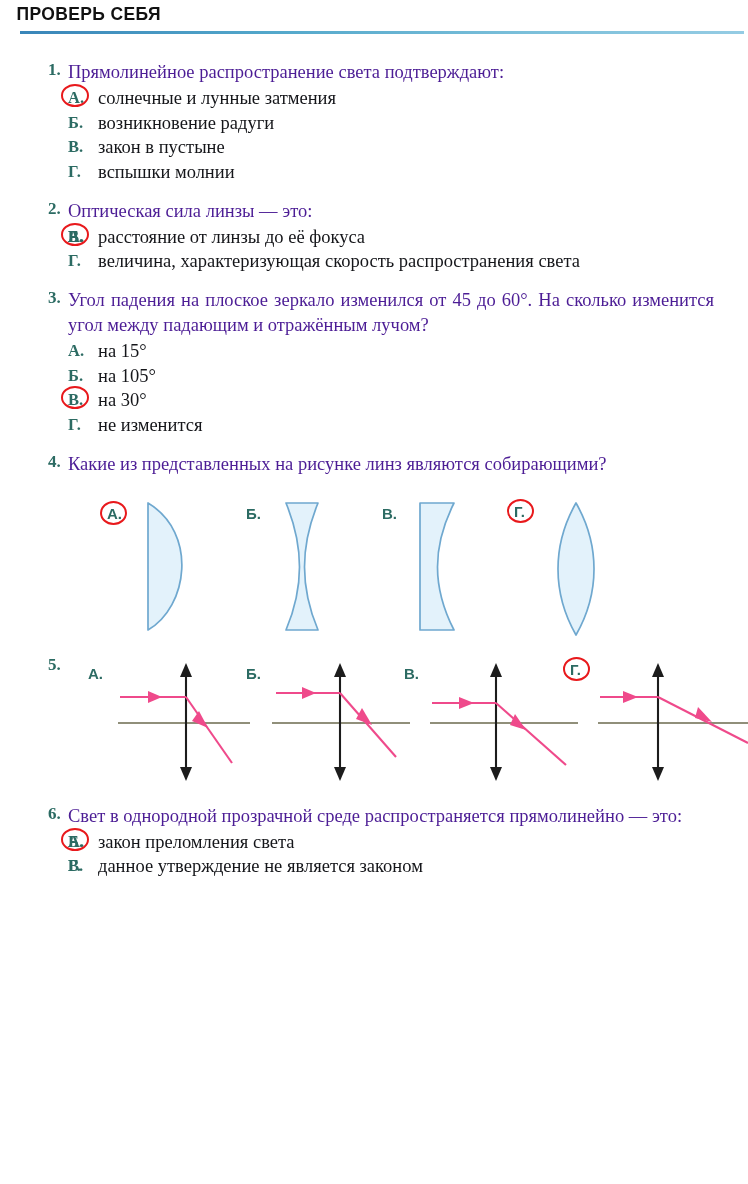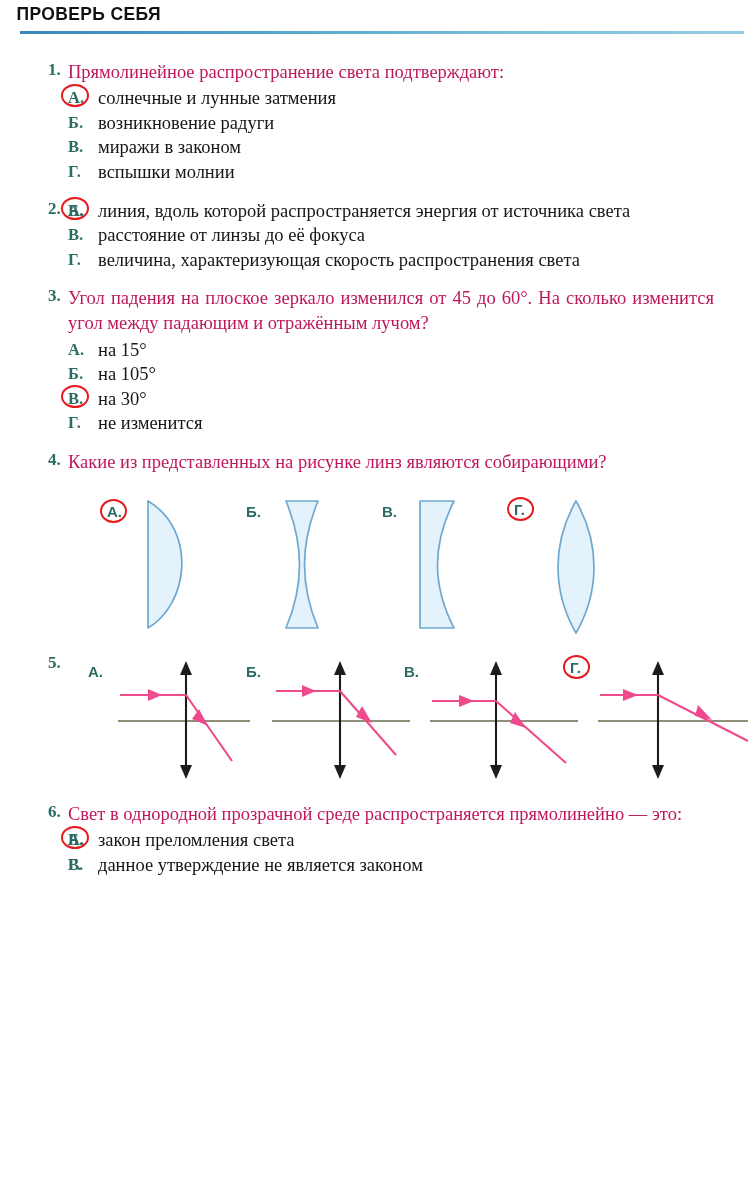--- a/index.html
+++ b/index.html
@@ -59,21 +59,21 @@
     top: 0;
     font-family: "Liberation Serif", serif;
     font-weight: bold;
     font-size: 17px;
     color: #2c6b63;
   }
   .q-stem {
     font-size: 18.5px;
     line-height: 1.36;
     text-align: justify;
-    color: #be185d;
+    color: #4c1d95;
     margin: 0 0 1px 0;
   }
   .q-stem.nojust { text-align: left; }
 
   .options {
     list-style: none;
     margin: 0;
     padding: 0;
   }
   .option {
@@ -153,38 +153,38 @@
       <li class="option nojust">
         <span class="opt-letter circled">А.</span>
         <span>солнечные и лунные затмения</span>
       </li>
       <li class="option nojust">
         <span class="opt-letter">Б.</span>
         <span>возникновение радуги</span>
       </li>
       <li class="option nojust">
         <span class="opt-letter">В.</span>
-        <span>миражи в законом</span>
+        <span>закон в пустыне</span>
       </li>
       <li class="option nojust">
         <span class="opt-letter">Г.</span>
         <span>вспышки молнии</span>
       </li>
     </ul>
   </div>
 
   <div class="question">
     <span class="q-num">2.</span>
+    <p class="q-stem nojust">Оптическая сила линзы — это:</p>
     <ul class="options">
       <li class="option nojust">
         <span class="opt-letter circled">А.</span>
       </li>
       <li class="option">
         <span class="opt-letter">Б.</span>
-        <span>линия, вдоль которой распространяется энергия от источника света</span>
       </li>
       <li class="option nojust">
         <span class="opt-letter">В.</span>
         <span>расстояние от линзы до её фокуса</span>
       </li>
       <li class="option">
         <span class="opt-letter">Г.</span>
         <span>величина, характеризующая скорость распространения света</span>
       </li>
     </ul>

